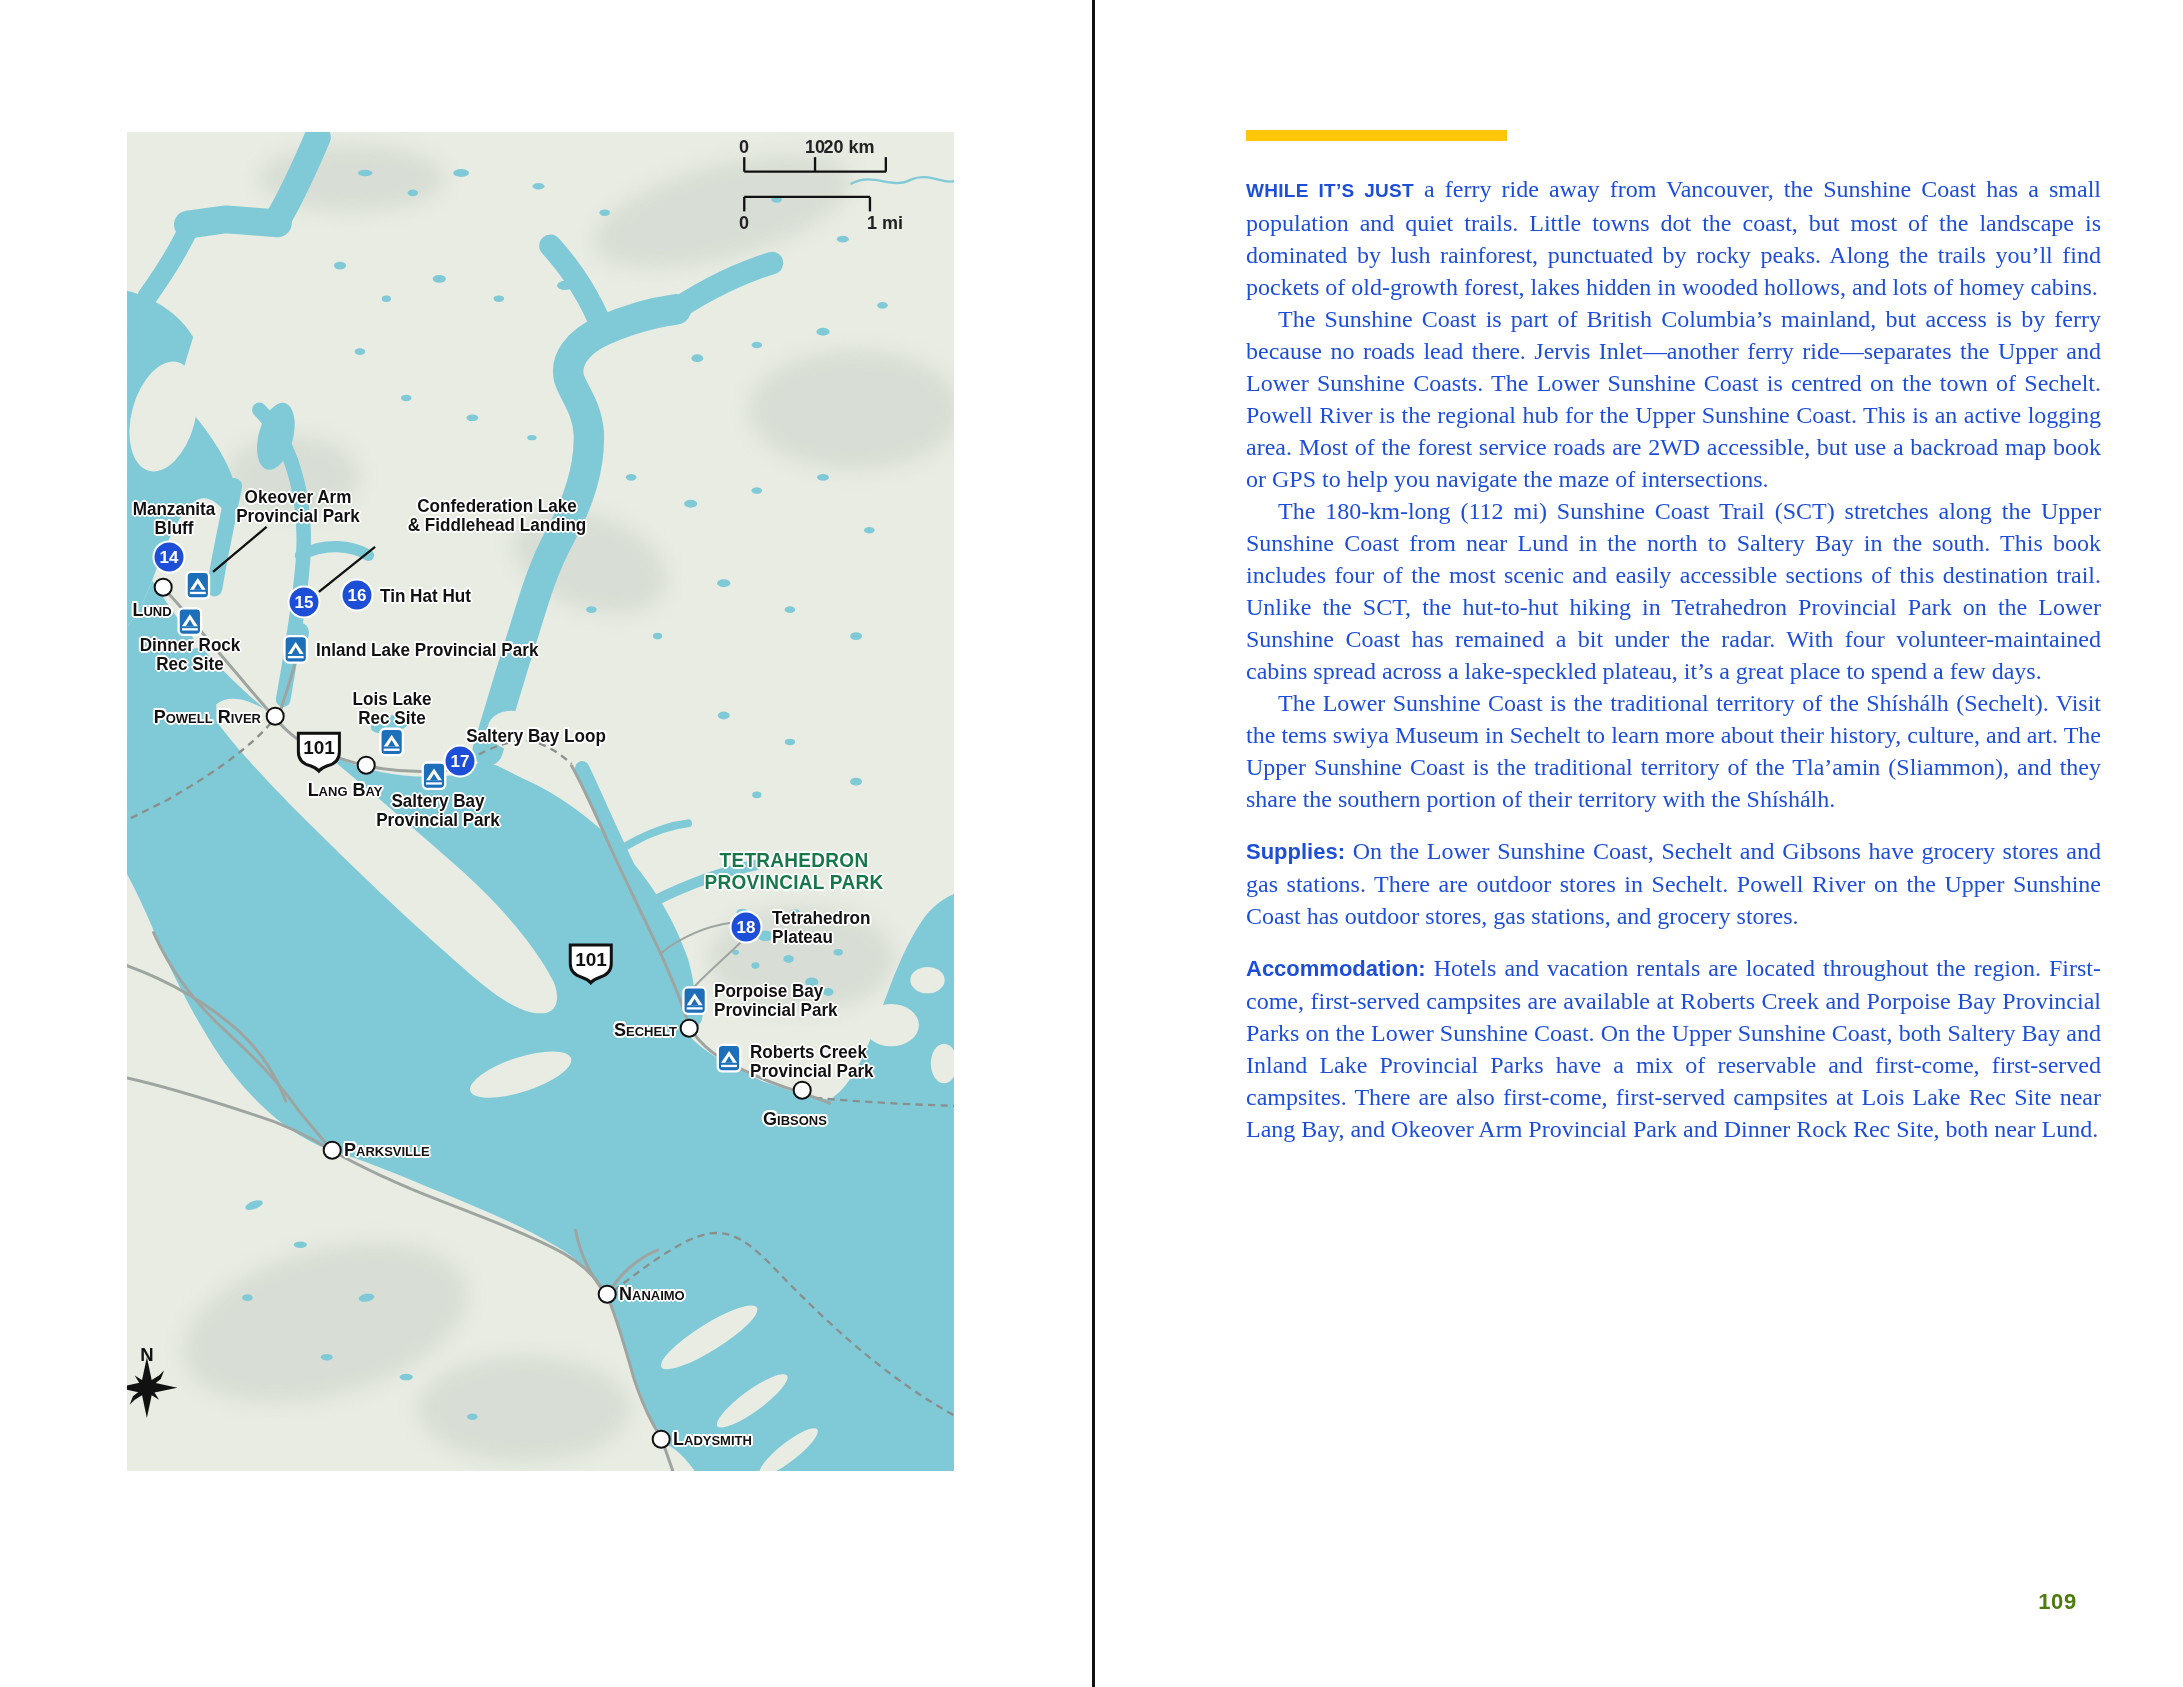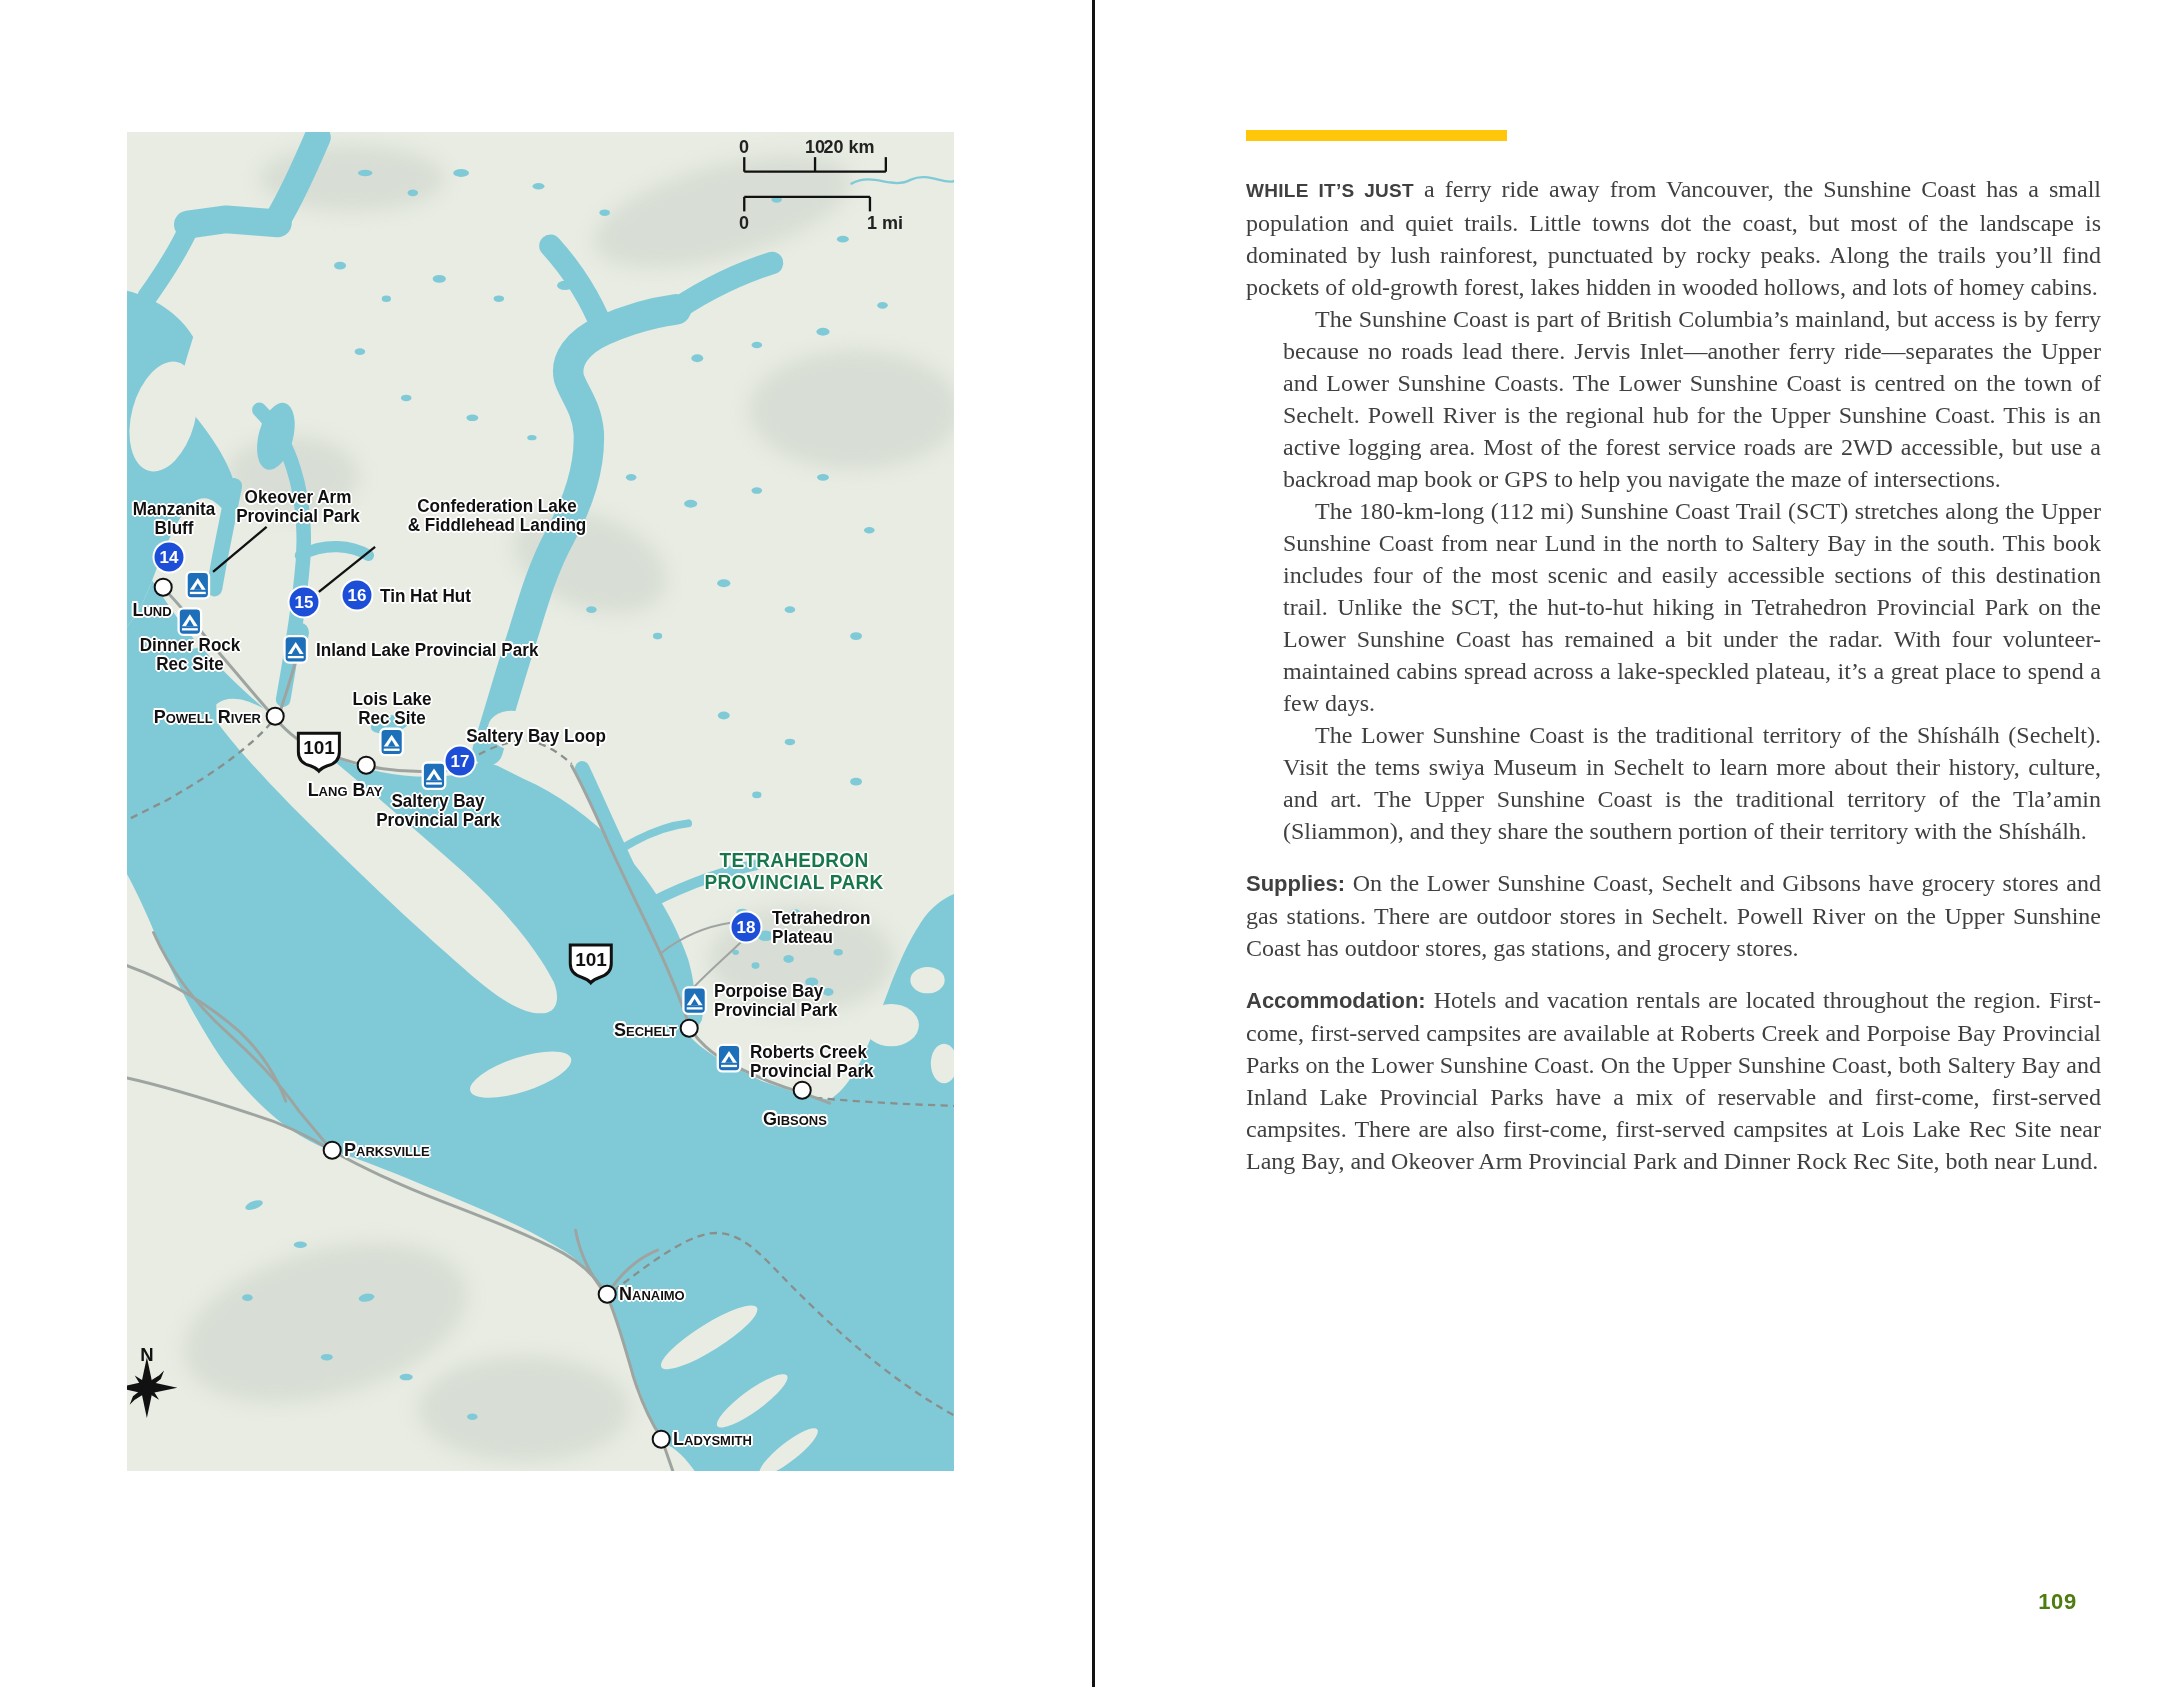--- a/index.html
+++ b/index.html
@@ -27,24 +27,24 @@
   .parklabel{position:absolute;color:#17774A;font-weight:800;font-size:20px;line-height:22px;
         letter-spacing:0.3px;text-align:center;white-space:nowrap;transform:translate(-50%,-50%) scaleX(.95);}
   .shield-num{position:absolute;font-weight:700;font-size:19px;color:#111;
         transform:translate(-50%,-50%);}
   .scale-txt{position:absolute;font-weight:600;font-size:18px;color:#222;
         transform:translate(-50%,-50%);}
   .north-n{position:absolute;font-weight:800;font-size:18.5px;color:#111;transform:translate(-50%,-50%);}
   
   .accent-bar{position:absolute;left:1246px;top:130px;width:261px;height:10.6px;background:#FFC60A;}
   #article{position:absolute;left:1246px;top:173px;width:855px;
-        font-family:"Liberation Serif",serif;font-size:24px;line-height:32px;color:#404040;
+        font-family:"Liberation Serif",serif;font-size:24px;line-height:32px;color:#1d4ed8;
         text-align:justify;}
   #article p{margin:0;}
-  #article p.ind{text-indent:32px;margin-left:37px;}
+  #article p.ind{text-indent:32px;}
   #article p.block{margin-top:20px;text-indent:0;}
   .leadin{font-family:"Liberation Sans",sans-serif;font-weight:700;font-size:19px;
         letter-spacing:0.3px;}
   .plead{font-family:"Liberation Sans",sans-serif;font-weight:700;font-size:22px;}
   .pagenum{position:absolute;left:2011px;top:1589px;width:66px;text-align:right;
         font-weight:700;font-size:22px;color:#4d7c0f;letter-spacing:0.7px;}
 </style>
 </head>
 <body>
 

